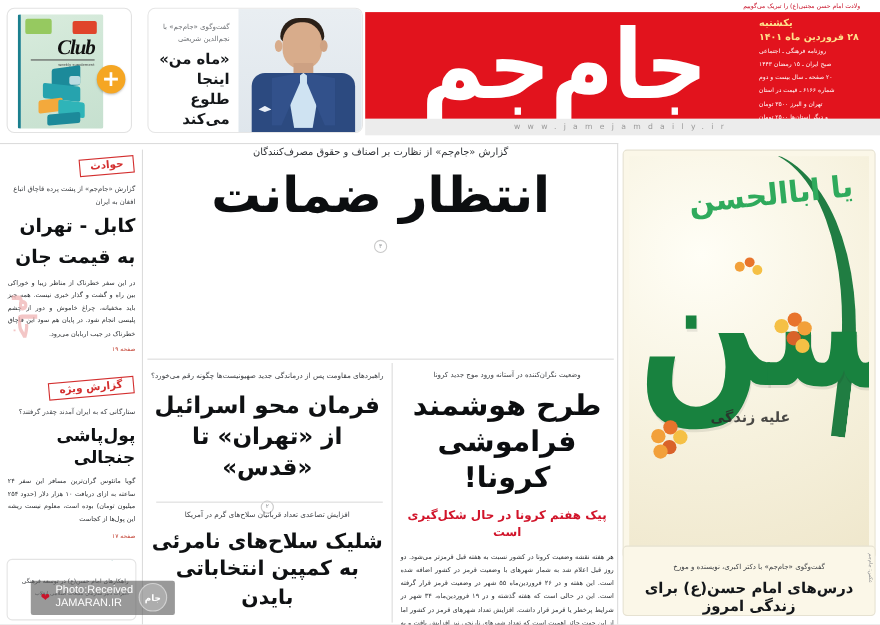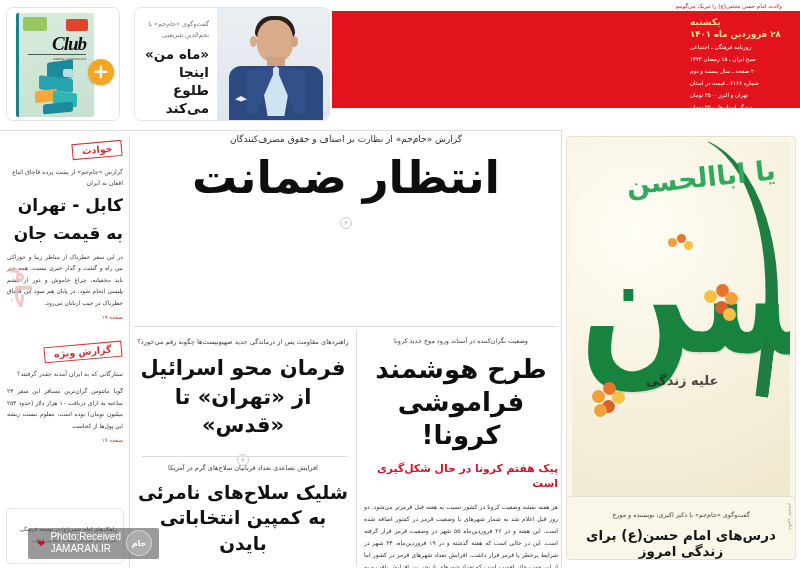--- a/index.html
+++ b/index.html
@@ -206,21 +206,21 @@
   }
   .sub-head.sm { font-size:18.5px; }
 
   .corona-kicker { font-size:6.4px; color:#3b3e42; line-height:1.8; text-align:center; }
   .corona-head {
     font-size:26px; font-weight:700; color:#0c0e10; line-height:1.28;
     margin-top:5px; text-align:center; letter-spacing:-.5px;
   }
   .corona-red {
     margin-top:9px; font-size:10.8px; font-weight:700; color:#d1142a;
-    text-align:right; line-height:1.4;
+    text-align:center; line-height:1.4;
   }
   .corona-body {
     margin-top:9px; font-size:6px; color:#2e3134; line-height:2.0; text-align:justify;
   }
 
   
   .poster-card {
     position:absolute; left:4px; top:136px; width:230px; height:372px;
     background:#fbf7e8; border:1px solid #e6e2d2; border-radius:4px; overflow:hidden;
   }
@@ -314,32 +314,36 @@
         <div class="iv-title" style="margin-top:0">اینجا طلوع</div>
         <div class="iv-title" style="margin-top:0">می‌کند</div>
 
       </div>
     </div>
   </div>
 
   <div class="masthead">
     <div class="greet-strip">ولادت امام حسن مجتبی(ع) را تبریک می‌گوییم</div>
     <div class="red-block">
+      <div class="logo-wrap">
+        <div class="logo-text">جام‌جم</div>
+      </div>
       <div class="date-box">
         <div class="d-day">یکشنبه</div>
         <div class="d-date">۲۸ فروردین ماه ۱۴۰۱</div>
         <div class="d-meta">روزنامه فرهنگی ـ اجتماعی</div>
         <div class="d-meta">صبح ایران ـ ۱۵ رمضان ۱۴۴۳</div>
         <div class="d-meta">۲۰ صفحه ـ سال بیست و دوم</div>
         <div class="d-meta">شماره ۶۱۶۶ ـ قیمت در استان</div>
         <div class="d-meta">تهران و البرز ۳۵۰۰ تومان</div>
         <div class="d-meta">و دیگر استان‌ها ۲۵۰۰ تومان</div>
         <div class="d-eng">Sunday - April 17, 2022</div>
       </div>
     </div>
+    <div class="url-strip">www.jamejamdaily.ir</div>
   </div>
 
   <div class="col-left">
 
     <div style="position:absolute; left:0; top:138px; width:130px;">
       <div style="padding-right:8px;">
         <span class="stamp">حوادث</span>
       </div>
       <div class="lead-box">
         <div class="lead-kicker">گزارش «جام‌جم» از پشت پرده قاچاق اتباع افغان به ایران</div>
@@ -351,20 +355,21 @@
     </div>
 
     <div class="wm-side">جام</div>
 
     <div style="position:absolute; left:0; top:340px; width:130px;">
       <div style="padding-right:8px;">
         <span class="stamp">گزارش ویژه</span>
       </div>
       <div class="lead-box">
         <div class="lead-kicker">ستارگانی که به ایران آمدند چقدر گرفتند؟</div>
+        <div class="lead-title smaller">پول‌پاشی جنجالی</div>
         <div class="lead-body">گویا ماتئوس گران‌ترین مسافر این سفر ۲۴ ساعته به ازای دریافت ۱۰ هزار دلار (حدود ۲۵۴ میلیون تومان) بوده است، معلوم نیست ریشه این پول‌ها از کجاست</div>
         <div class="lead-page">صفحه ۱۷</div>
       </div>
     </div>
 
     <div class="editor-box">
       <svg class="ed-icon" viewBox="0 0 24 20">
         <rect x="2" y="1" width="16" height="13" rx="1.5" fill="#fff" stroke="#2f7f7c" stroke-width="1.4"></rect>
         <line x1="5" y1="5" x2="14" y2="5" stroke="#2f7f7c" stroke-width="1.1"></line>
         <line x1="5" y1="8" x2="14" y2="8" stroke="#2f7f7c" stroke-width="1.1"></line>

